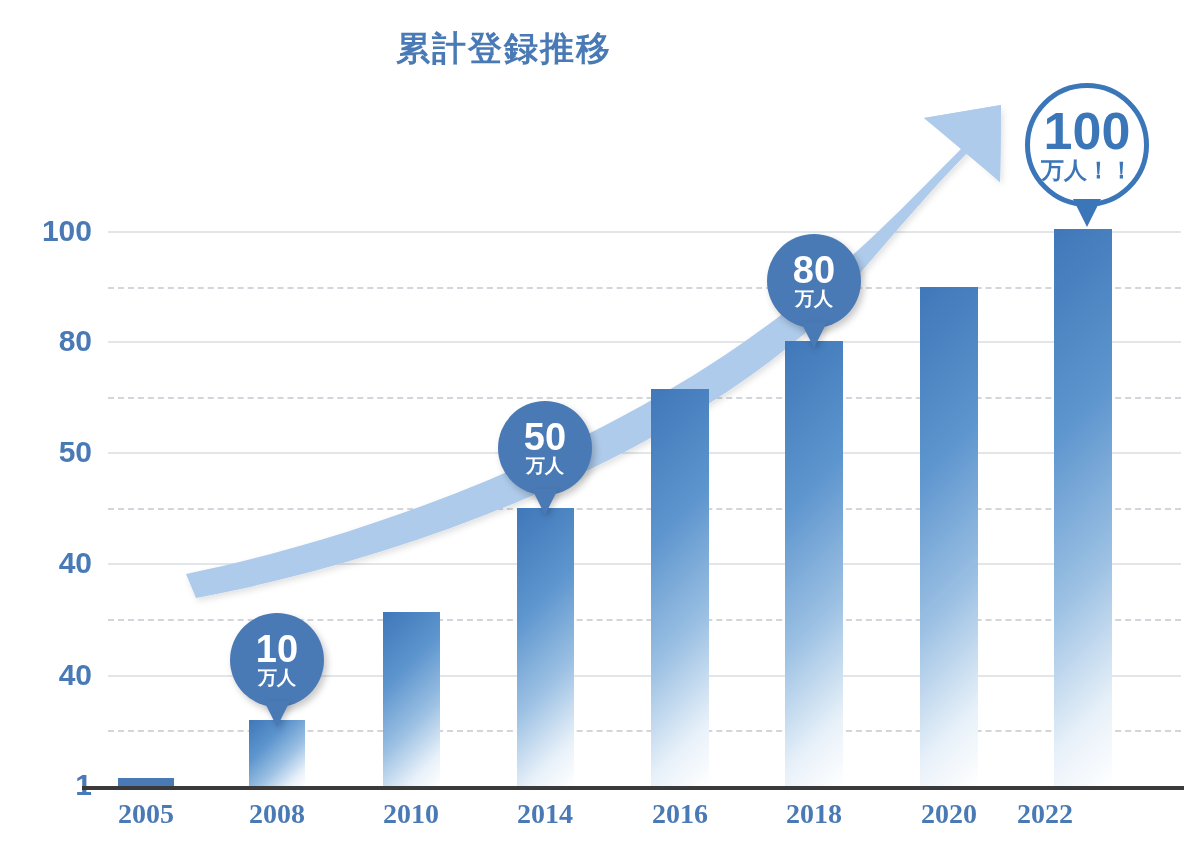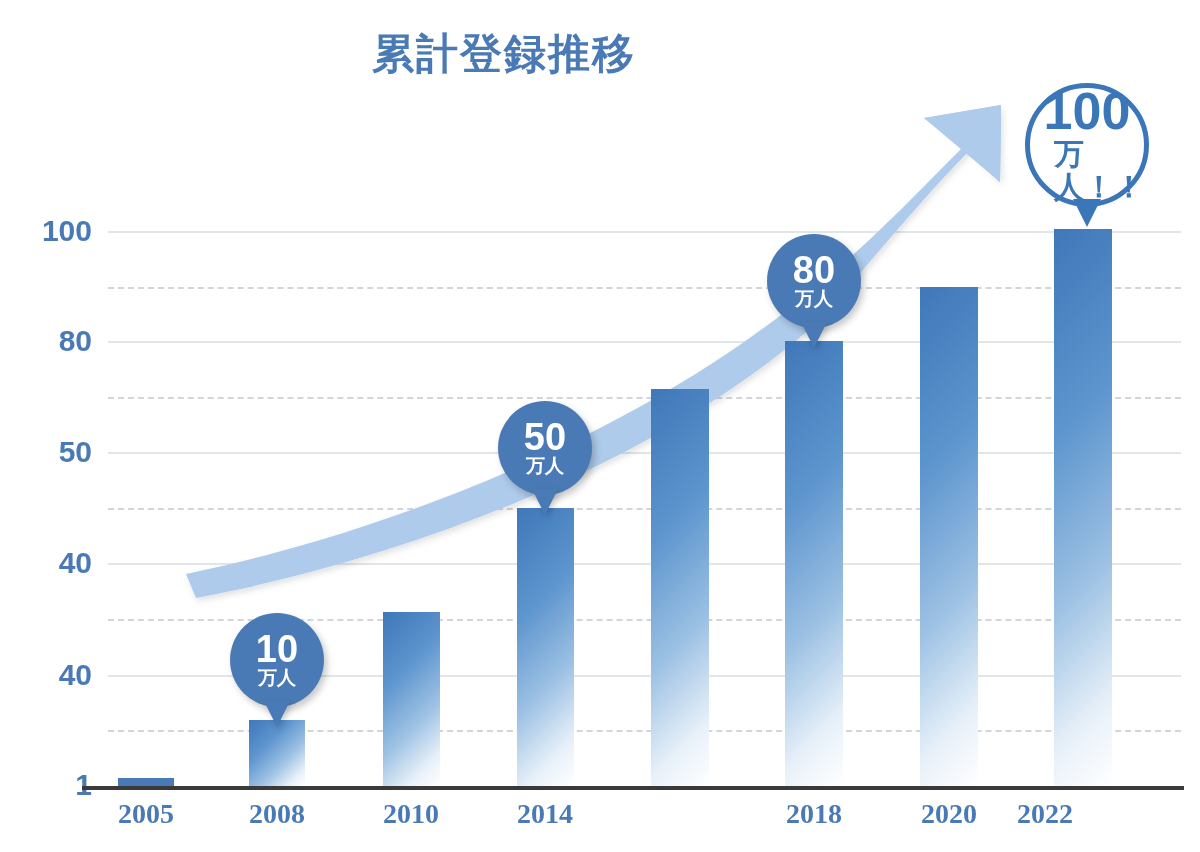--- a/index.html
+++ b/index.html
@@ -18,21 +18,21 @@
     overflow: hidden;
   }
 
   
   #chart-title {
     position: absolute;
     left: 0;
     top: 26px;
     width: 1008px;
     text-align: center;
-    font-size: 42px;
+    font-size: 34px;
     font-weight: bold;
     letter-spacing: 2px;
     color: #4a7ab5;
     white-space: nowrap;
   }
 
   
   #plot {
     position: absolute;
     left: 0;
@@ -148,23 +148,22 @@
     height: 114px;
     background: #ffffff;
     border: 5px solid #3a76b8;
     box-shadow: none;
   }
   .callout.outline .big {
     font-size: 52px;
     color: #3a76b8;
   }
   .callout.outline .small {
-    font-size: 30px;
+    font-size: 23px;
     color: #3a76b8;
-    margin-left: 24px;
   }
   .callout.outline .tail {
     bottom: -25px;
     margin-left: -14px;
     border-left: 14px solid transparent;
     border-right: 14px solid transparent;
     border-top: 28px solid #3a76b8;
     filter: none;
   }
 </style>
@@ -223,20 +222,21 @@
     <div class="bar" style="left:785px; top:341px; width:58px;  height:445px;"></div>
     <div class="bar" style="left:920px; top:287px; width:58px;  height:499px;"></div>
     <div class="bar" style="left:1054px; top:229px; width:58px; height:557px;"></div>
 
     <div id="axis-baseline"></div>
 
     <div class="xtick" style="left:76px">2005</div>
     <div class="xtick" style="left:207px">2008</div>
     <div class="xtick" style="left:341px">2010</div>
     <div class="xtick" style="left:475px">2014</div>
+    <div class="xtick" style="left:610px">2016</div>
     <div class="xtick" style="left:744px">2018</div>
     <div class="xtick" style="left:879px">2020</div>
     <div class="xtick" style="left:975px">2022</div>
 
     <div class="callout" style="left:230px; top:613px">
       <span class="big">10</span>
       <span class="small">万人</span>
       <span class="tail"></span>
     </div>
 

